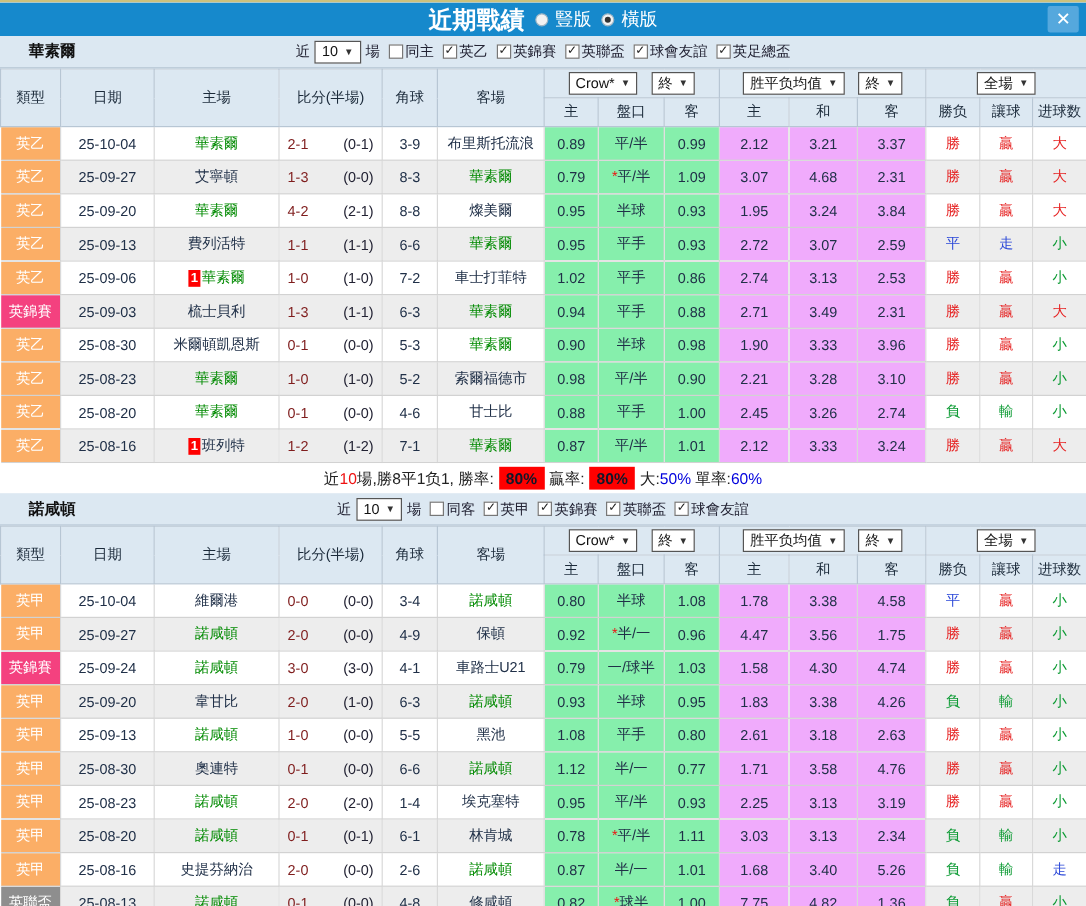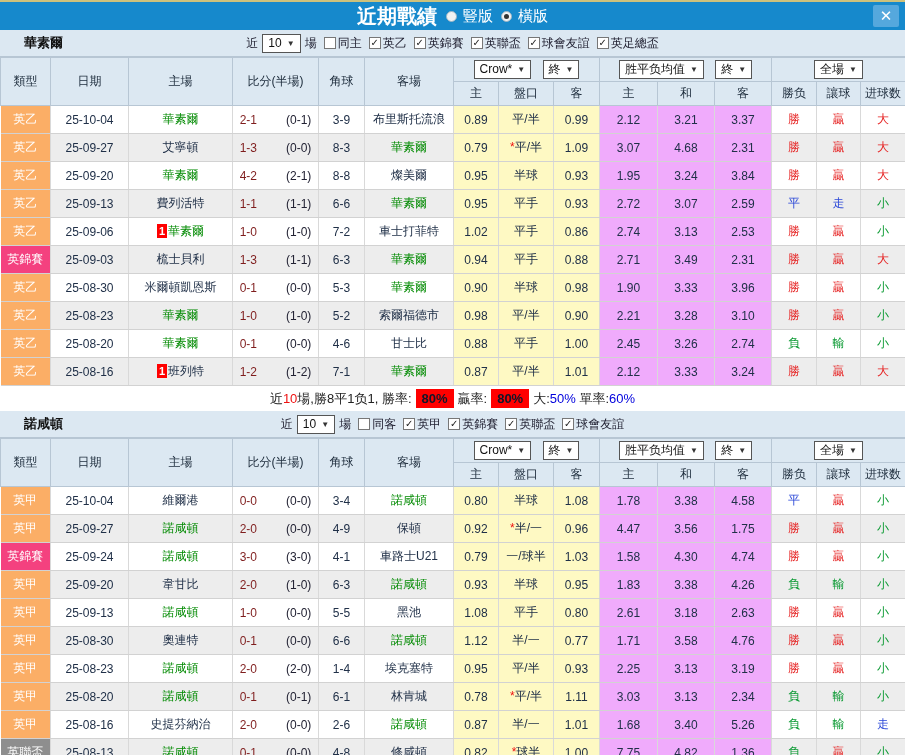--- a/index.html
+++ b/index.html
@@ -48,21 +48,21 @@
     font-size: 12px; color: #1b2a3a; text-align: center; overflow: hidden; white-space: nowrap;
   }
   .head-a th { height: 24px; }
   .head-b th { height: 24px; }
   td {
     height: 28px; border-right: 1px solid #d9d9d9; border-bottom: 1px solid #d2d2d2;
     font-size: 12px; text-align: center; color: #203048;
     overflow: hidden; white-space: nowrap;
   }
   tr.r-even td { background: #ededed; }
-  tr td.bg-cream { background: #fef9c3; }
+  tr td.bg-cream { background: #86efac; }
   tr td.bg-blue  { background: #f0abfc; }
   td.tp-orange { background: #fbae66 !important; color: #fff; }
   td.tp-pink   { background: #f4417f !important; color: #fff; }
   td.tp-grey   { background: #8e8e8e !important; color: #fff; }
   .team-green { color: #008a00; }
   .score-ft { color: #7f1d1d; }
   .score-ht { color: #223; margin-left: 29px; }
   .star { color: #ee1111; }
   .rank-badge { display: inline-block; background: #f00; color: #fff;
     font-size: 11px; font-weight: bold; padding: 0 2px; margin-right: 1px; line-height: 14px; }

